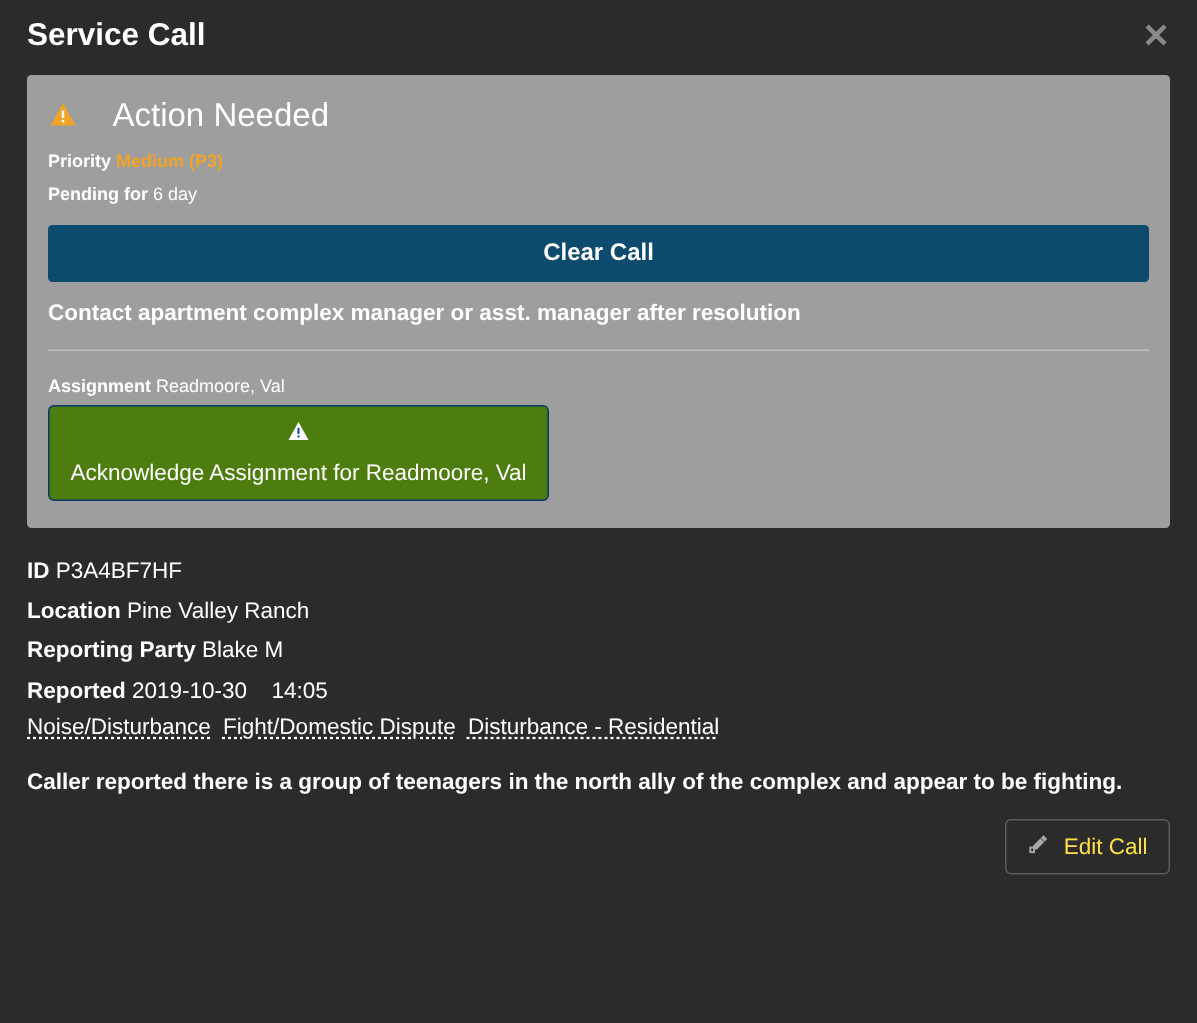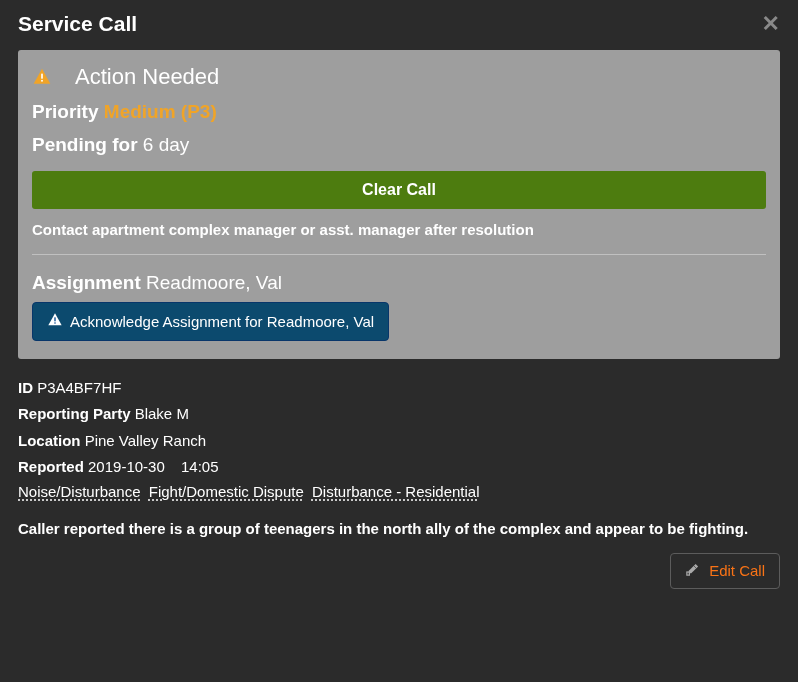--- a/index.html
+++ b/index.html
@@ -62,35 +62,35 @@
     }
     .action-title {
       font-size: 22px;
       font-weight: 400;
       color: #fff;
     }
     .warn-icon {
       display: inline-flex;
     }
     .field-row {
-      font-size: 19px;
+      font-size: 12px;
       color: #fff;
       margin-bottom: 4px;
       line-height: 1.5;
     }
     .field-label {
       font-weight: 700;
     }
     .priority-val {
       color: #f0a428;
       font-weight: 600;
     }
     .clear-btn {
       width: 100%;
-      background: #4d7c0f;
+      background: #0c4a6e;
       color: #fff;
       border: none;
       border-radius: 3px;
       font-size: 16px;
       font-weight: 600;
       padding: 10px 0;
       margin-top: 8px;
       margin-bottom: 12px;
       cursor: pointer;
     }
@@ -111,31 +111,32 @@
       margin-top: 2px;
       margin-bottom: 12px;
     }
     .assign-by .aster {
       color: #5ab0e0;
       font-size: 9px;
       vertical-align: super;
       margin-left: 1px;
     }
     .ack-btn {
-      background: #0c4a6e;
+      background: #4d7c0f;
       color: #fff;
       border: 1px solid #08366a;
       border-radius: 4px;
       padding: 9px 14px;
       font-size: 15px;
       font-weight: 400;
       cursor: pointer;
       display: inline-flex;
       align-items: center;
       gap: 7px;
+      flex-direction: column;
     }
     .details {
       padding: 2px 0;
     }
     .details .field-row {
       font-size: 15px;
       margin-bottom: 4px;
     }
     .tags {
       font-size: 15px;
@@ -173,21 +174,21 @@
     .info-icon {
       display: inline-flex;
       color: #969696;
     }
     .modal-footer {
       display: flex;
       justify-content: flex-end;
     }
     .edit-btn {
       background: transparent;
-      color: #f97316;
+      color: #fde047;
       border: 1px solid #5c5c5c;
       border-radius: 4px;
       padding: 8px 14px;
       font-size: 15px;
       cursor: pointer;
       display: inline-flex;
       align-items: center;
       gap: 9px;
     }
     .nowrap { white-space: nowrap; }
@@ -254,28 +255,28 @@
       </button>
     </div>
 
     <div class="details">
       <div class="field-row">
         <span class="field-label">ID</span>
         <span> </span>
         <span>P3A4BF7HF</span>
       </div>
       <div class="field-row">
+        <span class="field-label">Location</span>
+        <span> </span>
+        <span>Pine Valley Ranch</span>
+      </div>
+      <div class="field-row">
         <span class="field-label">Reporting Party</span>
         <span> </span>
         <span>Blake M</span>
-      </div>
-      <div class="field-row">
-        <span class="field-label">Location</span>
-        <span> </span>
-        <span>Pine Valley Ranch</span>
       </div>
       <div class="field-row">
         <span class="field-label">Reported</span>
         <span> </span>
         <span class="nowrap">2019-10-30  14:05</span>
       </div>
       <div class="tags">
         <span class="tag">Noise/Disturbance</span>
         <span class="tag">Fight/Domestic Dispute</span>
         <span class="tag">Disturbance - Residential</span>

